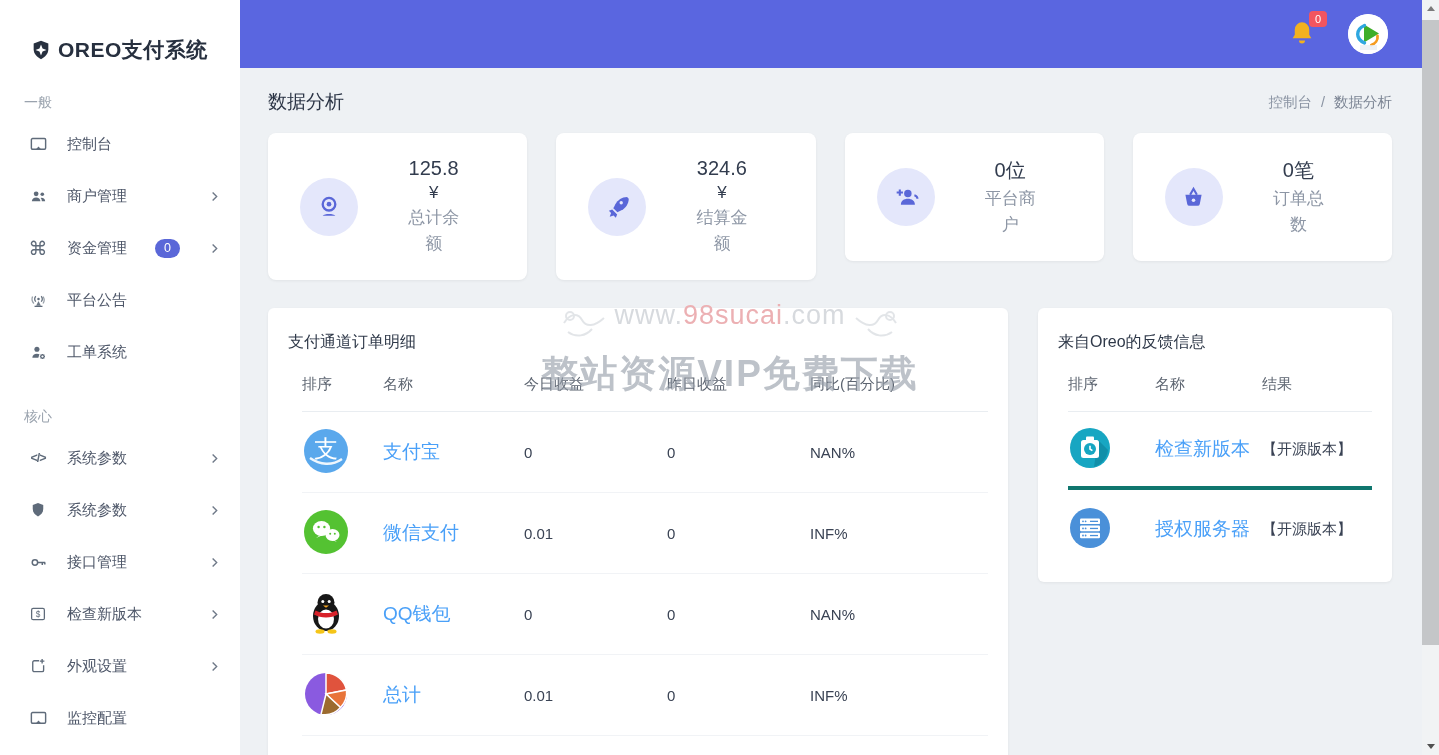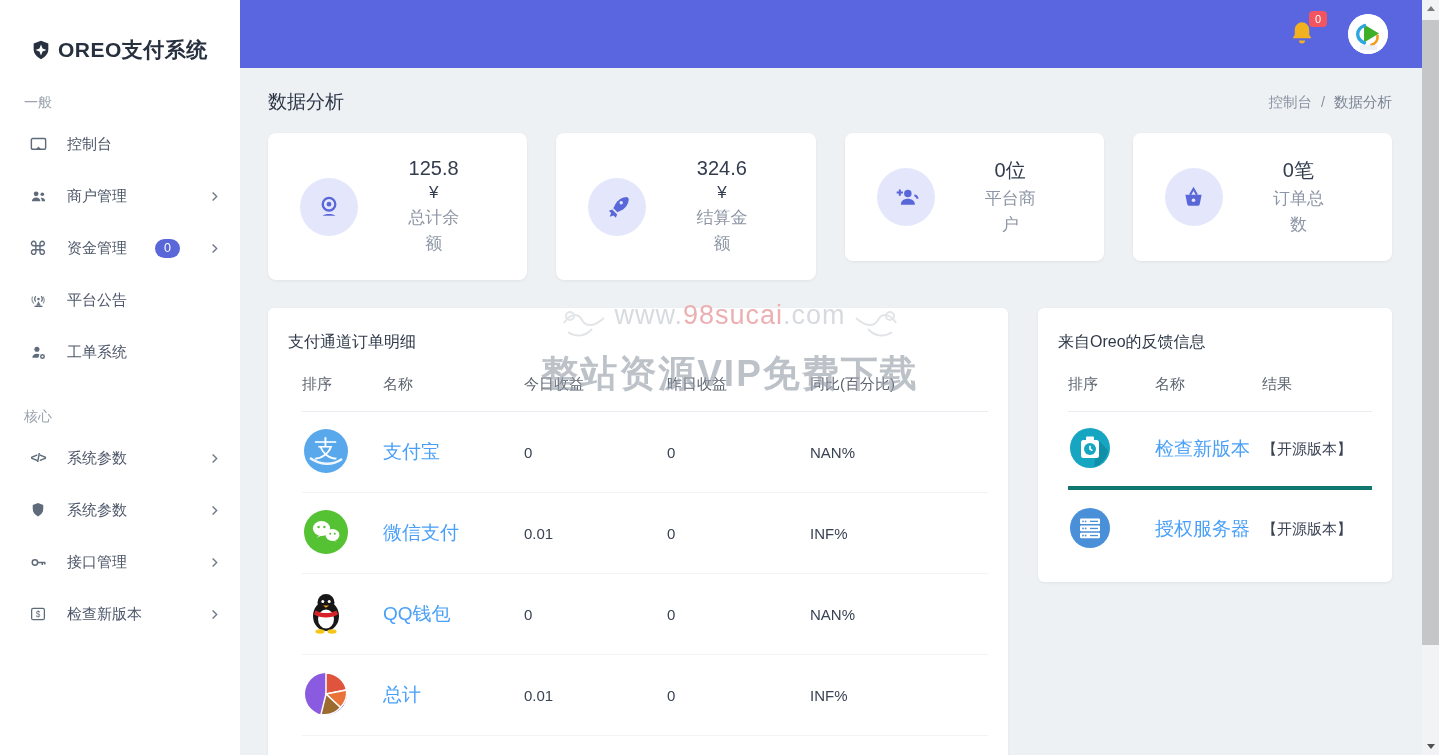--- a/index.html
+++ b/index.html
@@ -208,20 +208,45 @@
             <text x="12" y="16.4" font-size="11" text-anchor="middle" fill="#5f6b7a" stroke="none" font-family="inherit">$</text>
           </svg>
         </span>
          <span class="side-text">检查新版本</span>
 
          <span class="side-chev">
           <svg viewBox="0 0 24 24" width="15" height="15" fill="none" stroke="#6f7988" stroke-width="2.2">
             <path d="M9 5.5l6.5 6.5L9 18.5"></path>
           </svg>
         </span>
+       </div>
+      <div class="side-item">
+         <span class="icon ">
+          <svg viewBox="0 0 24 24" width="18" height="18" fill="none" stroke="#5f6b7a" stroke-width="1.8">
+            <path d="M19.5 11v6.5a2 2 0 01-2 2H7a2 2 0 01-2-2V7a2 2 0 012-2h6.5"></path>
+            <path d="M17.5 2.5v6M14.5 5.5h6"></path>
+          </svg>
+        </span>
+         <span class="side-text">外观设置</span>
+
+         <span class="side-chev">
+          <svg viewBox="0 0 24 24" width="15" height="15" fill="none" stroke="#6f7988" stroke-width="2.2">
+            <path d="M9 5.5l6.5 6.5L9 18.5"></path>
+          </svg>
+        </span>
+       </div>
+      <div class="side-item">
+         <span class="icon ">
+          <svg viewBox="0 0 24 24" width="19" height="19" fill="none" stroke="#5f6b7a" stroke-width="1.8">
+            <rect x="3" y="4.5" width="18" height="13.5" rx="1.5"></rect>
+            <path d="M12 14.5l3.2 3.5H8.8z" fill="#5f6b7a" stroke="none"></path>
+          </svg>
+        </span>
+         <span class="side-text">监控配置</span>
+
        </div>
     </div>
 </div>
 
 <div class="topbar">
   <div class="bell-wrap">
     <svg viewBox="0 0 24 24" width="28" height="28">
         <path d="M12 2.8a6.2 6.2 0 00-6.2 6.2v4.4L4 16.6h16l-1.8-3.2V9A6.2 6.2 0 0012 2.8z" fill="#f2b11f"></path>
         <path d="M9.4 18.4a2.6 2.6 0 005.2 0z" fill="#f2b11f"></path>
       </svg>

